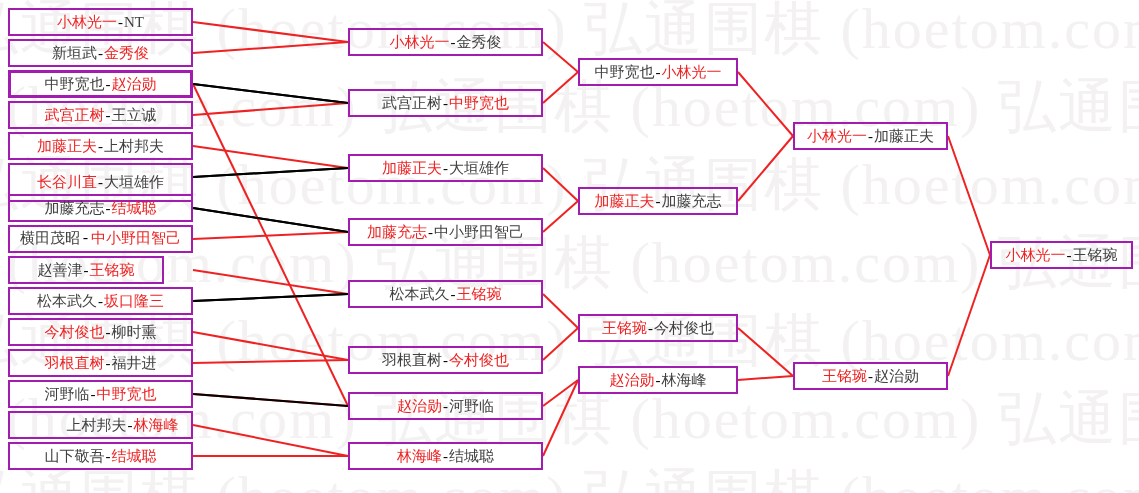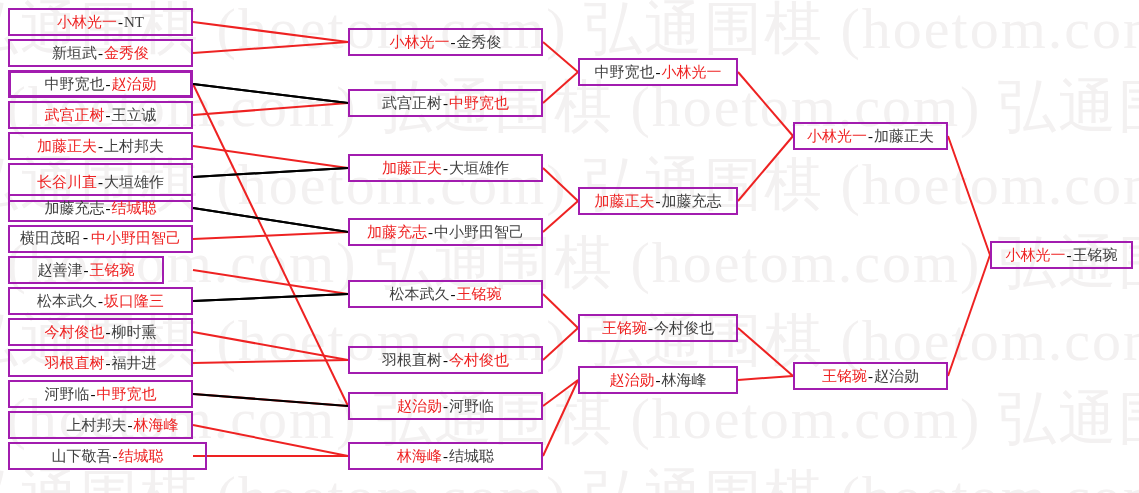--- a/index.html
+++ b/index.html
@@ -135,21 +135,21 @@
       <div class="node" style="left: 8px; top: 380px; width: 185px; height: 28px;">
         <span class="nm l">河野临</span>
         <span class="dash">-</span>
         <span class="nm w">中野宽也</span>
       </div>
       <div class="node" style="left: 8px; top: 411px; width: 185px; height: 28px; padding-left: 44px;">
         <span class="nm l">上村邦夫</span>
         <span class="dash">-</span>
         <span class="nm w">林海峰</span>
       </div>
-      <div class="node" style="left: 8px; top: 442px; width: 199px; height: 28px; align-items: center;">
+      <div class="node" style="left: 8px; top: 442px; width: 185px; height: 28px; align-items: center;">
         <span class="nm l">山下敬吾</span>
         <span class="dash">-</span>
         <span class="nm w">结城聪</span>
       </div>
       <div class="node" style="left: 348px; top: 28px; width: 195px; height: 28px;">
         <span class="nm w">小林光一</span>
         <span class="dash">-</span>
         <span class="nm l">金秀俊</span>
       </div>
       <div class="node" style="left: 348px; top: 89px; width: 195px; height: 28px;">

